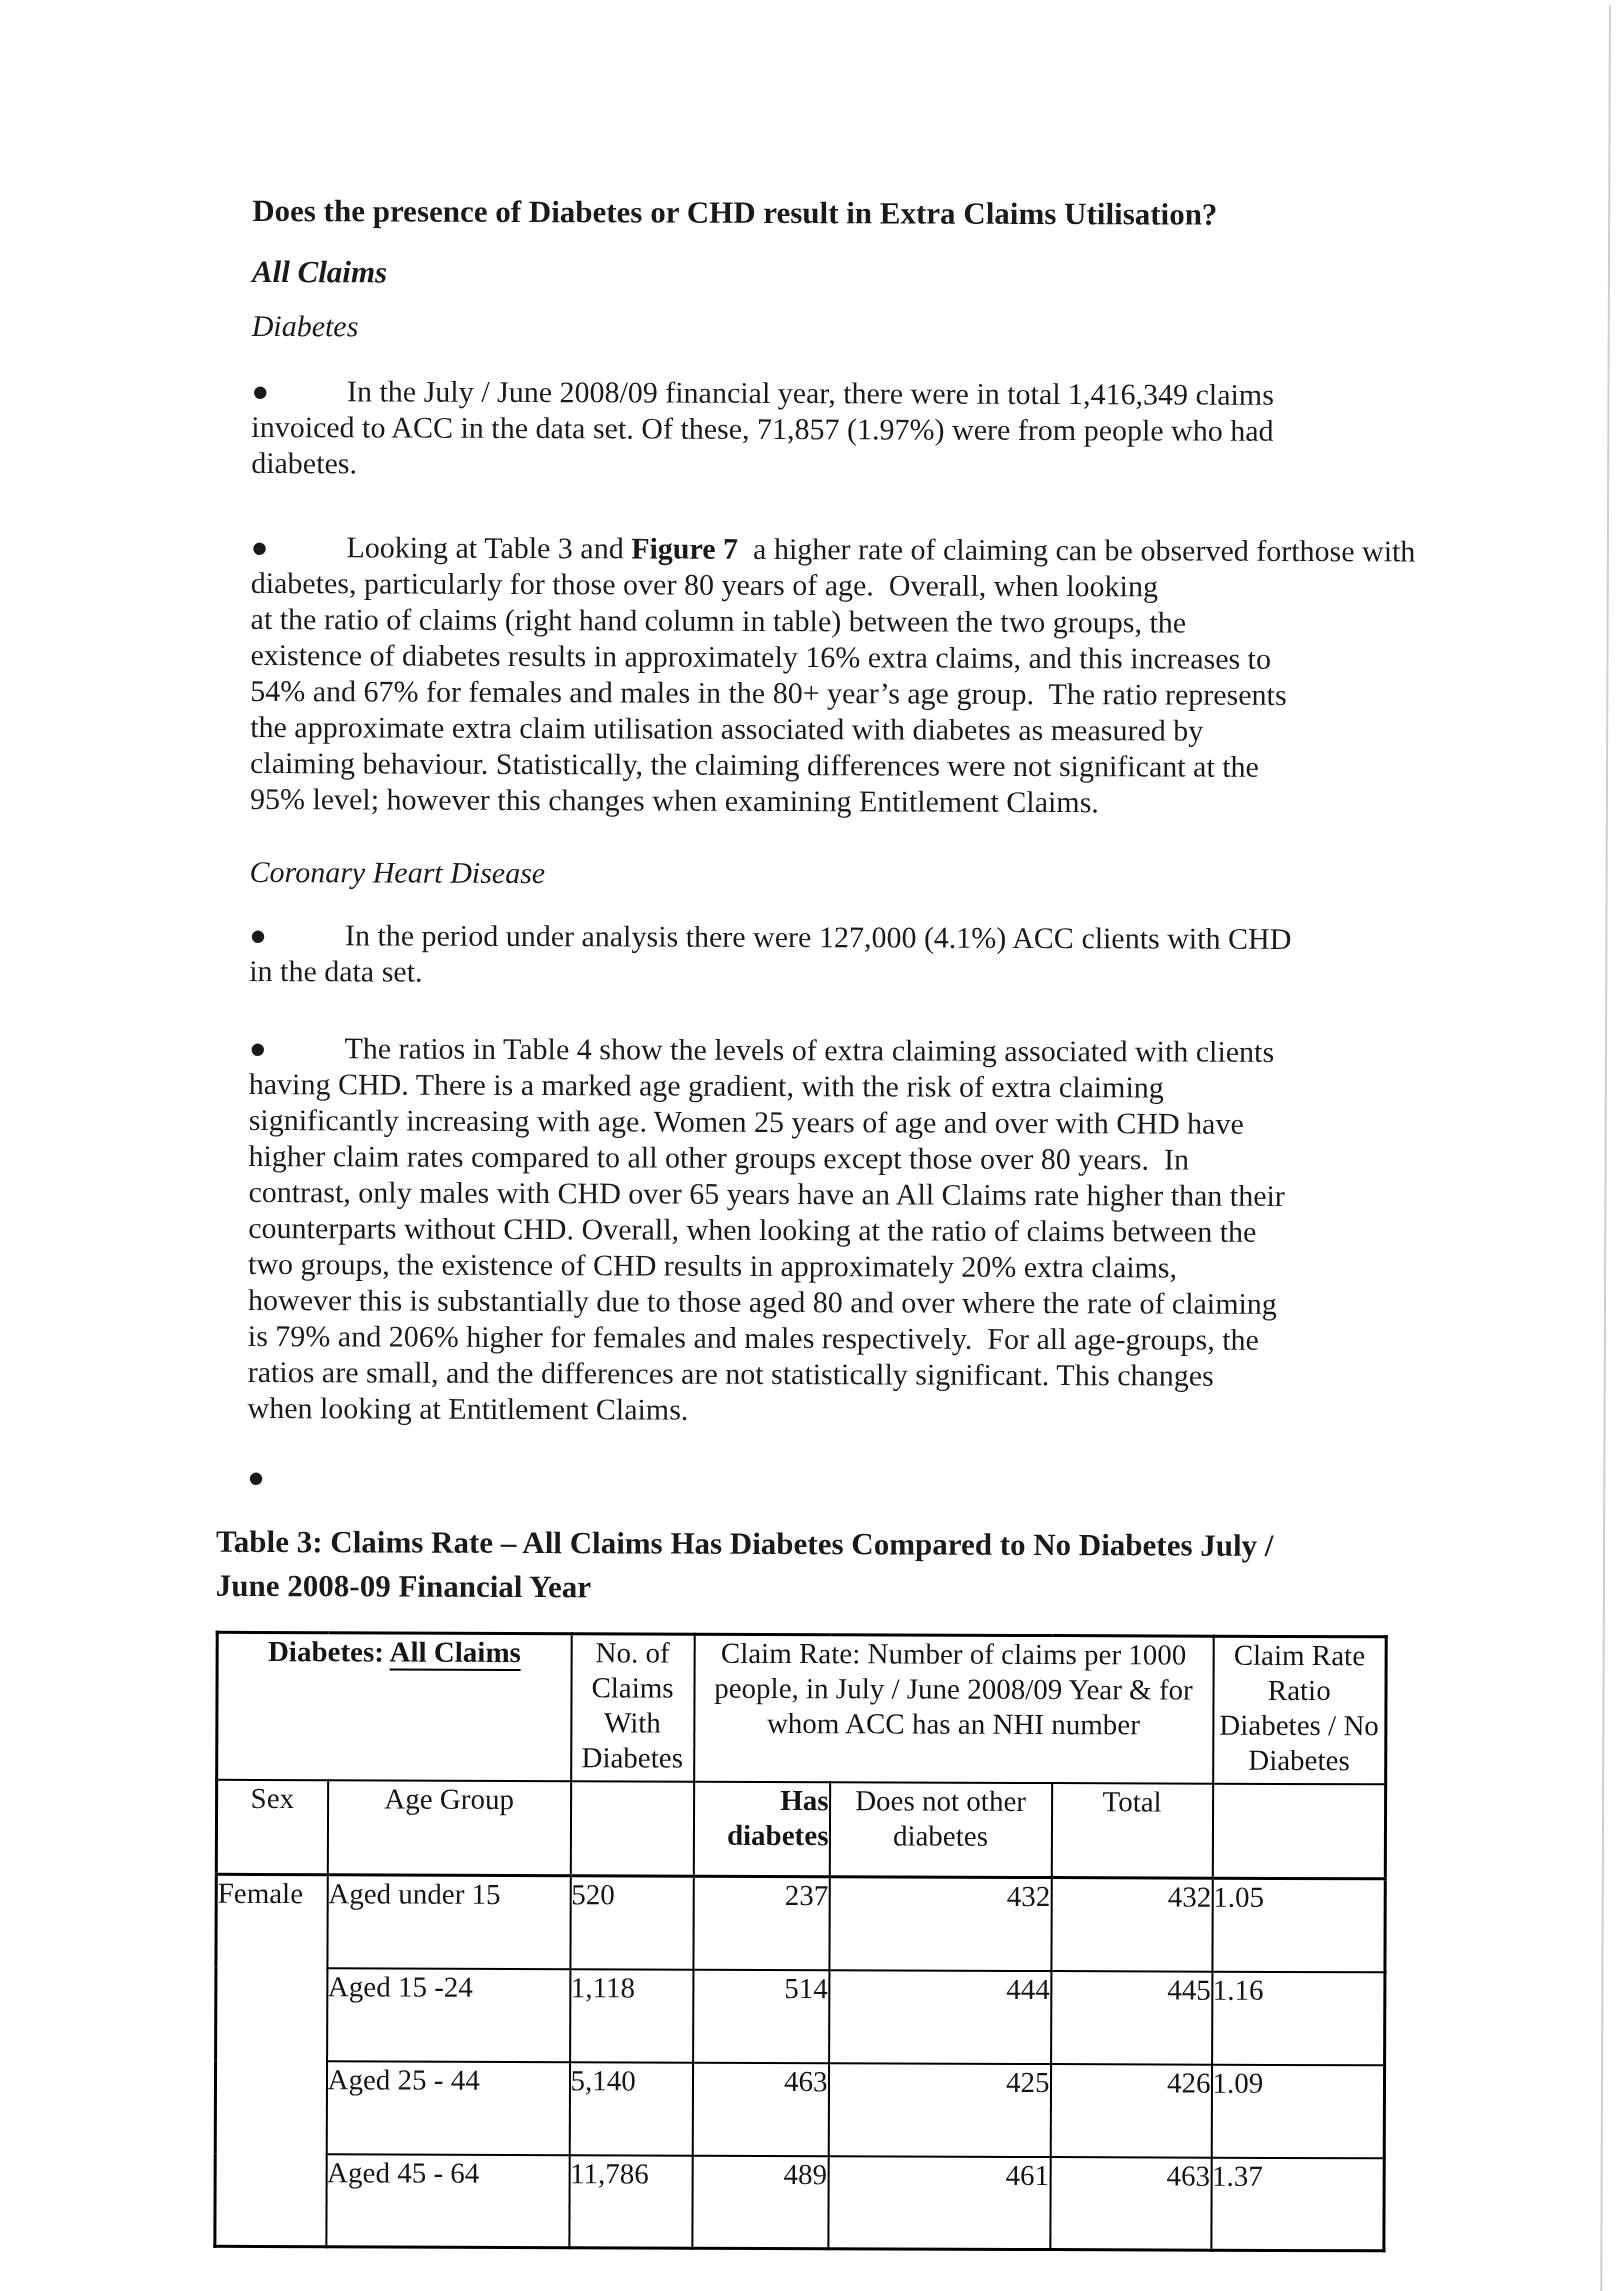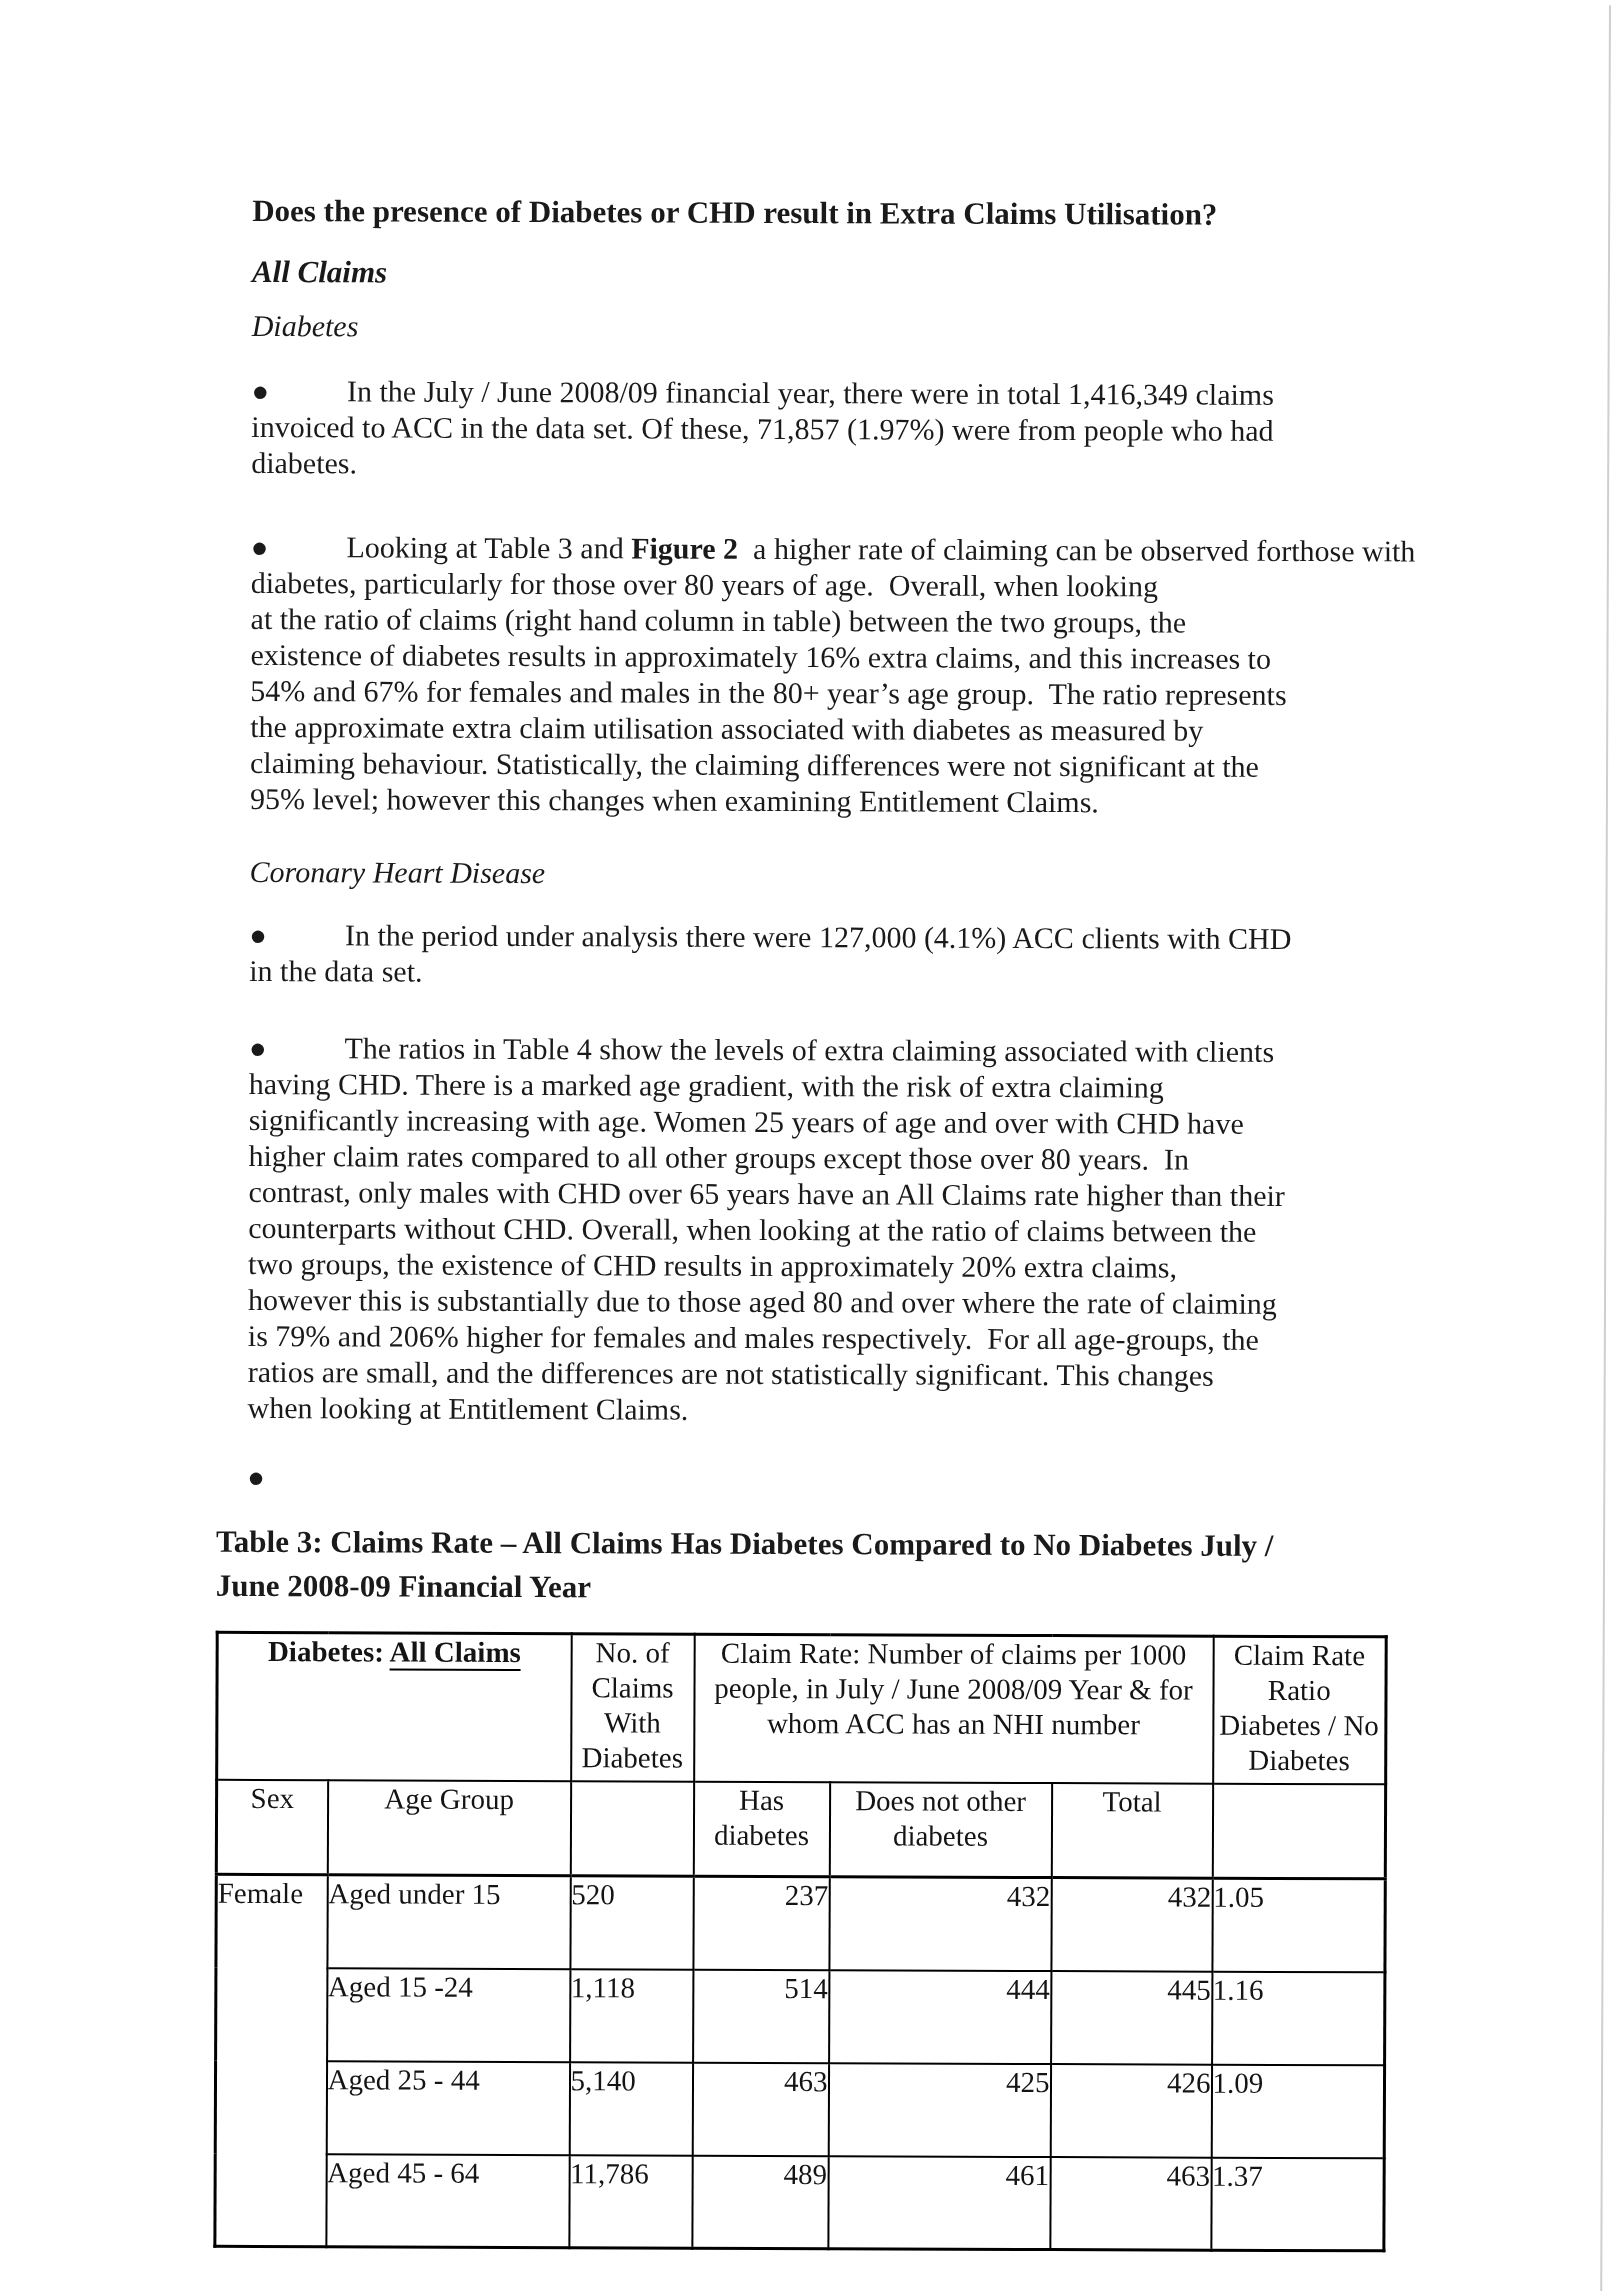--- a/index.html
+++ b/index.html
@@ -86,21 +86,21 @@
     border-bottom:2.9px solid #000;
   }
   td.h-ratio{
     text-align:center;padding-top:5.9px;
     border-left:4.9px solid #000;border-bottom:2.9px solid #000;
   }
   tr.hdr2 td{border-bottom:3.9px solid #000;}
   td.h-sex{text-align:center;padding-top:9.8px;}
   td.h-age{text-align:center;padding-top:9.8px;border-left:2px solid #000;}
   td.h-c2{border-right:4.9px solid #000;}
-  td.h-has{text-align:center;padding-top:9.8px;}
+  td.h-has{text-align:right;padding-top:9.8px;font-weight:bold;}
   td.h-nothas{text-align:center;padding-top:9.8px;}
   td.h-total{text-align:center;padding-top:9.8px;border-radius:8px;}
   td.h-r2{border-left:4.9px solid #000;}
   tr.datarow td{border-top:2.9px solid #000;}
   td.c-sex{
     padding:7.8px 0 0 13.7px;text-align:left;
     border-right:2px solid #000;
   }
   td.c-age{
     text-align:left;padding:7.8px 17.6px 0 0;
@@ -133,21 +133,21 @@
     <h1 class="doc-title">Does the presence of Diabetes or CHD result in Extra Claims Utilisation?</h1>
 
     <p class="all-claims-head">All Claims</p>
 
     <p class="sub-head">Diabetes</p>
 
     <p class="bullet-para para-1"><span class="bullet">●</span><span class="tab"></span><span>In the July / June 2008/09 financial year, there were in total 1,416,349 claims
 invoiced to ACC in the data set. Of these, 71,857 (1.97%) were from people who had
 diabetes.</span></p>
 
-    <p class="bullet-para para-2"><span class="bullet">●</span><span class="tab"></span><span>Looking at Table 3 and </span><span class="bold-inline">Figure 2</span><span>&nbsp; a higher rate of claiming can be observed for</span><span>those with diabetes, particularly for those over 80 years of age.&nbsp; Overall, when looking
+    <p class="bullet-para para-2"><span class="bullet">●</span><span class="tab"></span><span>Looking at Table 3 and </span><span class="bold-inline">Figure 7</span><span>&nbsp; a higher rate of claiming can be observed for</span><span>those with diabetes, particularly for those over 80 years of age.&nbsp; Overall, when looking
 at the ratio of claims (right hand column in table) between the two groups, the
 existence of diabetes results in approximately 16% extra claims, and this increases to
 54% and 67% for females and males in the 80+ year’s age group.&nbsp; The ratio represents
 the approximate extra claim utilisation associated with diabetes as measured by
 claiming behaviour. Statistically, the claiming differences were not significant at the
 95% level; however this changes when examining Entitlement Claims.</span></p>
 
     <p class="sub-head chd-head">Coronary Heart Disease</p>
 
     <p class="bullet-para para-3"><span class="bullet">●</span><span class="tab"></span><span>In the period under analysis there were 127,000 (4.1%) ACC clients with CHD

